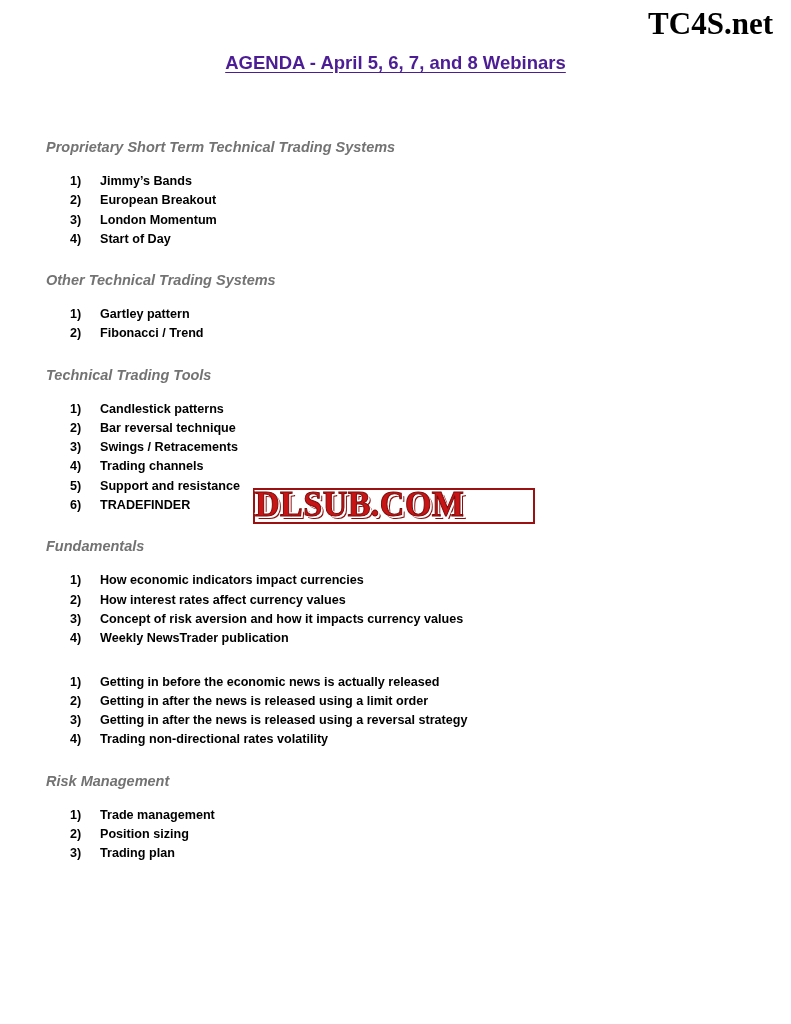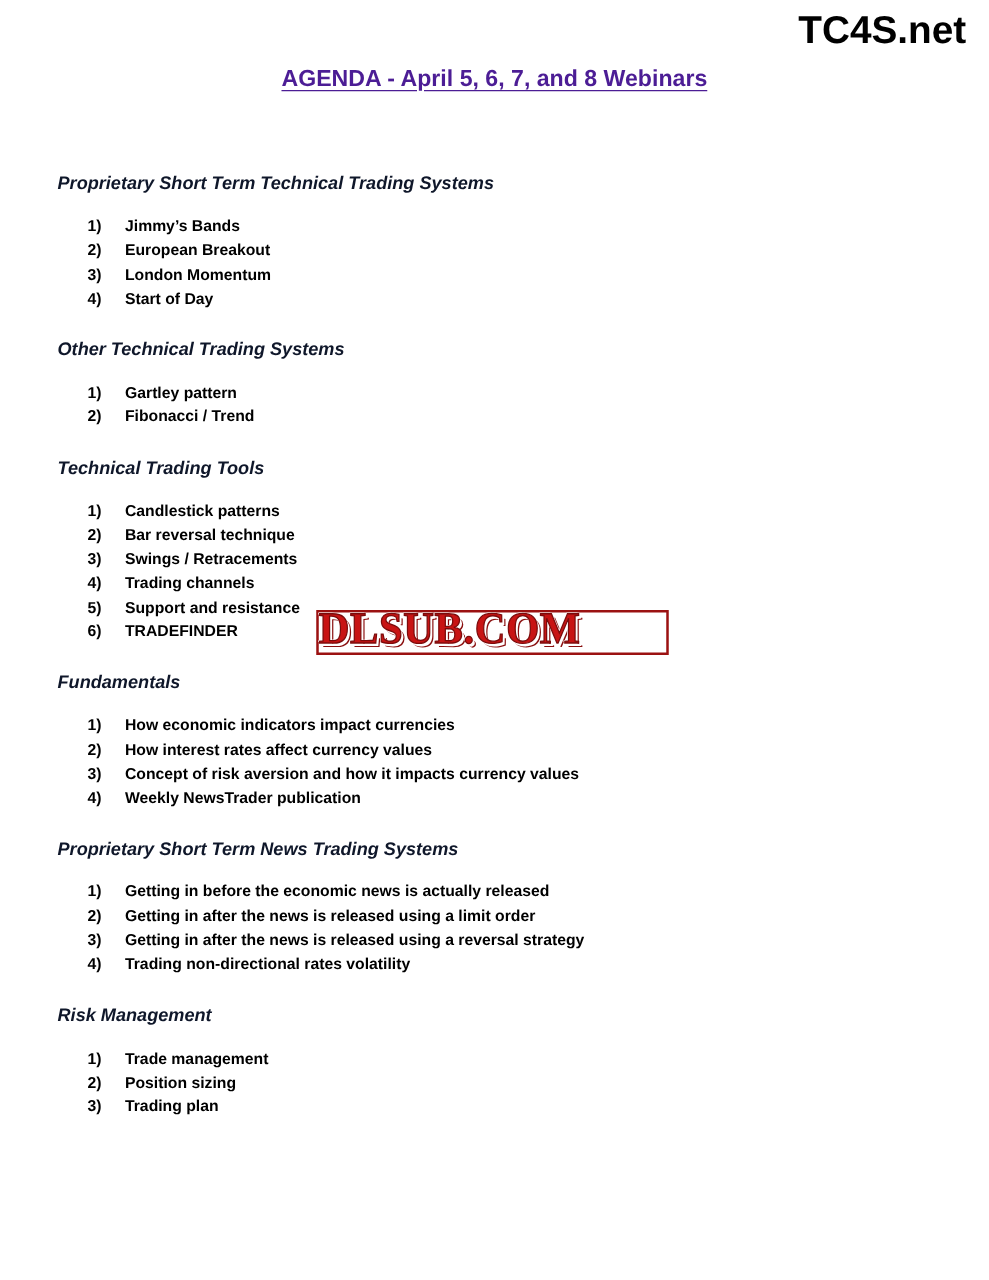--- a/index.html
+++ b/index.html
@@ -21,21 +21,21 @@
     left: 0; top: 0;
     width: 791px;
     height: 1024px;
     background: #ffffff;
   }
   
   .brand-top {
     position: absolute;
     right: 18px;
     top: 6px;
-    font-family: Liberation Sans, sans-serif;
+    font-family: Liberation Serif, serif;
     font-weight: bold;
     font-size: 31px;
     letter-spacing: 0px;
     color: #000000;
     white-space: nowrap;
   }
   
   .doc-title {
     position: absolute;
     left: 0;
@@ -54,21 +54,21 @@
     left: 46px;
     top: 140px;
     width: 700px;
   }
   .section { margin-bottom: 0px; }
   .section-heading {
     font-family: "Liberation Sans", sans-serif;
     font-size: 14.5px;
     font-weight: bold;
     font-style: italic;
-    color: #0f172a;
+    color: #737373;
     margin: 0 0 16px 0;
     line-height: 1.1;
   }
   ol.items {
     list-style: none;
     margin: 0 0 24px 0;
     padding: 0 0 0 24px;
   }
   ol.items li {
     font-family: "Liberation Sans", sans-serif;
@@ -217,21 +217,20 @@
             <span class="num">3)</span>
             <span class="txt">Concept of risk aversion and how it impacts currency values</span>
           </li>
           <li>
             <span class="num">4)</span>
             <span class="txt">Weekly NewsTrader publication</span>
           </li>
         </ol>
       </div>
       <div class="section">
-        <div class="section-heading">Proprietary Short Term News Trading Systems</div>
         <ol class="items">
           <li>
             <span class="num">1)</span>
             <span class="txt">Getting in before the economic news is actually released</span>
           </li>
           <li>
             <span class="num">2)</span>
             <span class="txt">Getting in after the news is released using a limit order</span>
           </li>
           <li>

